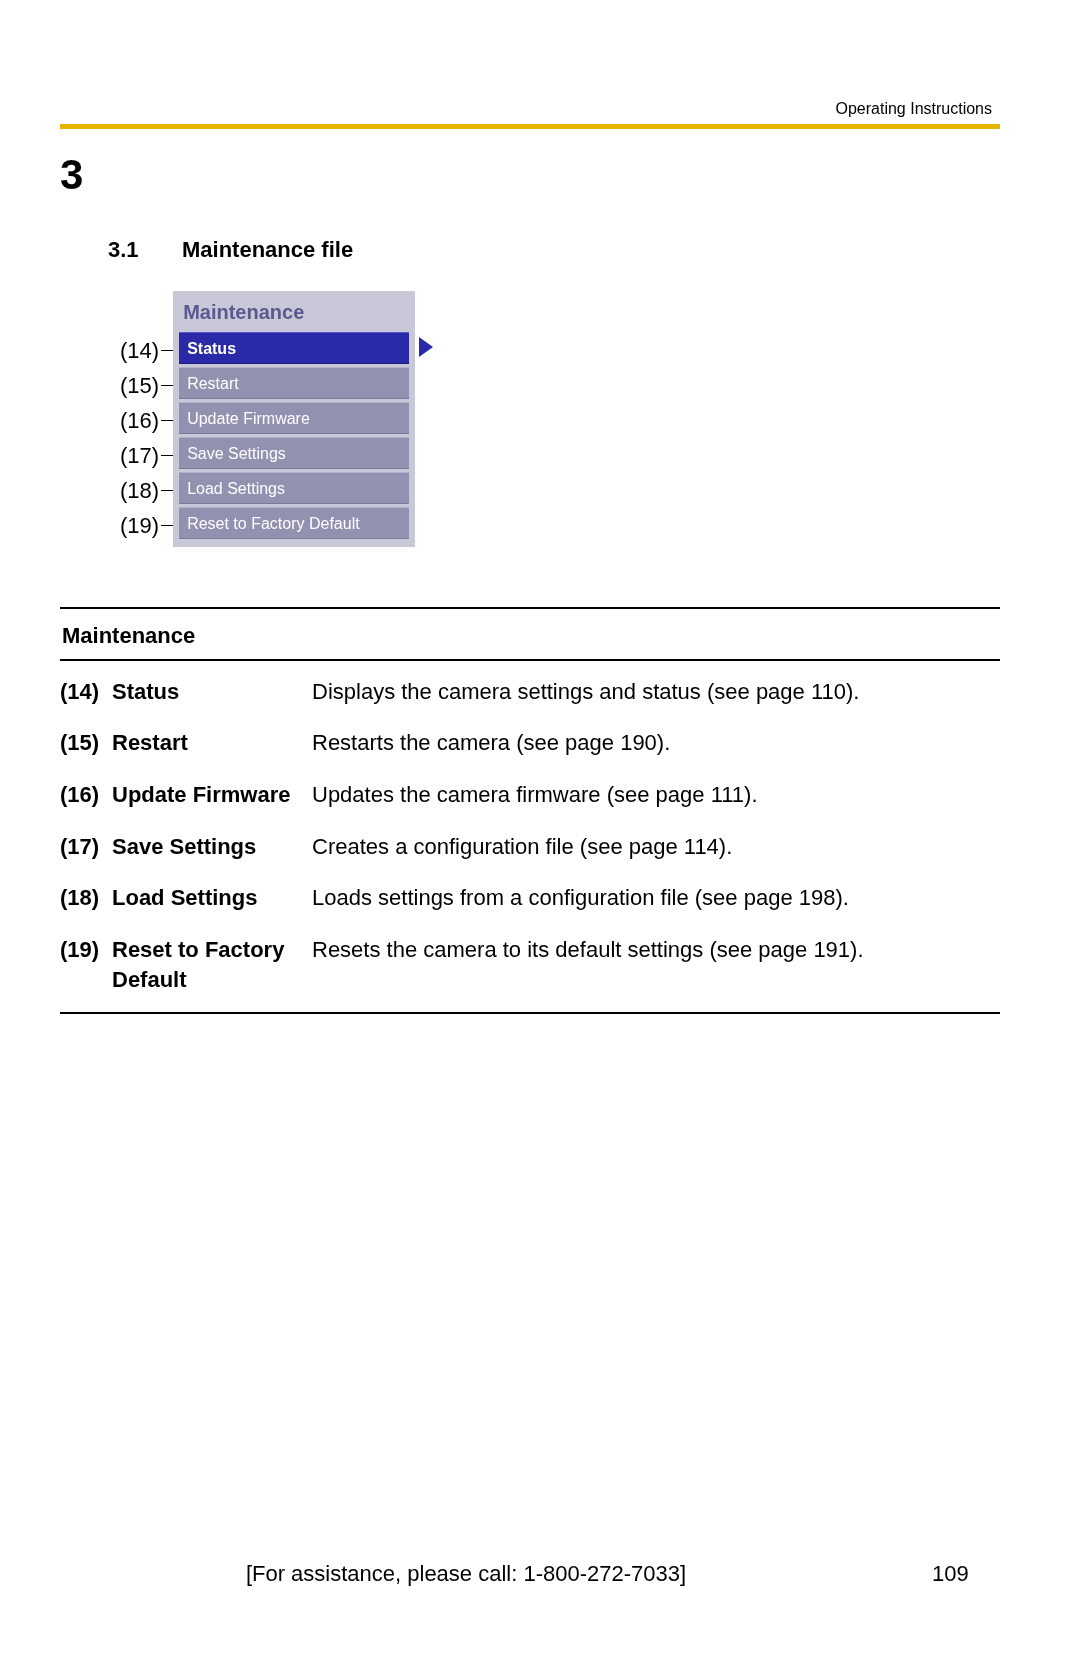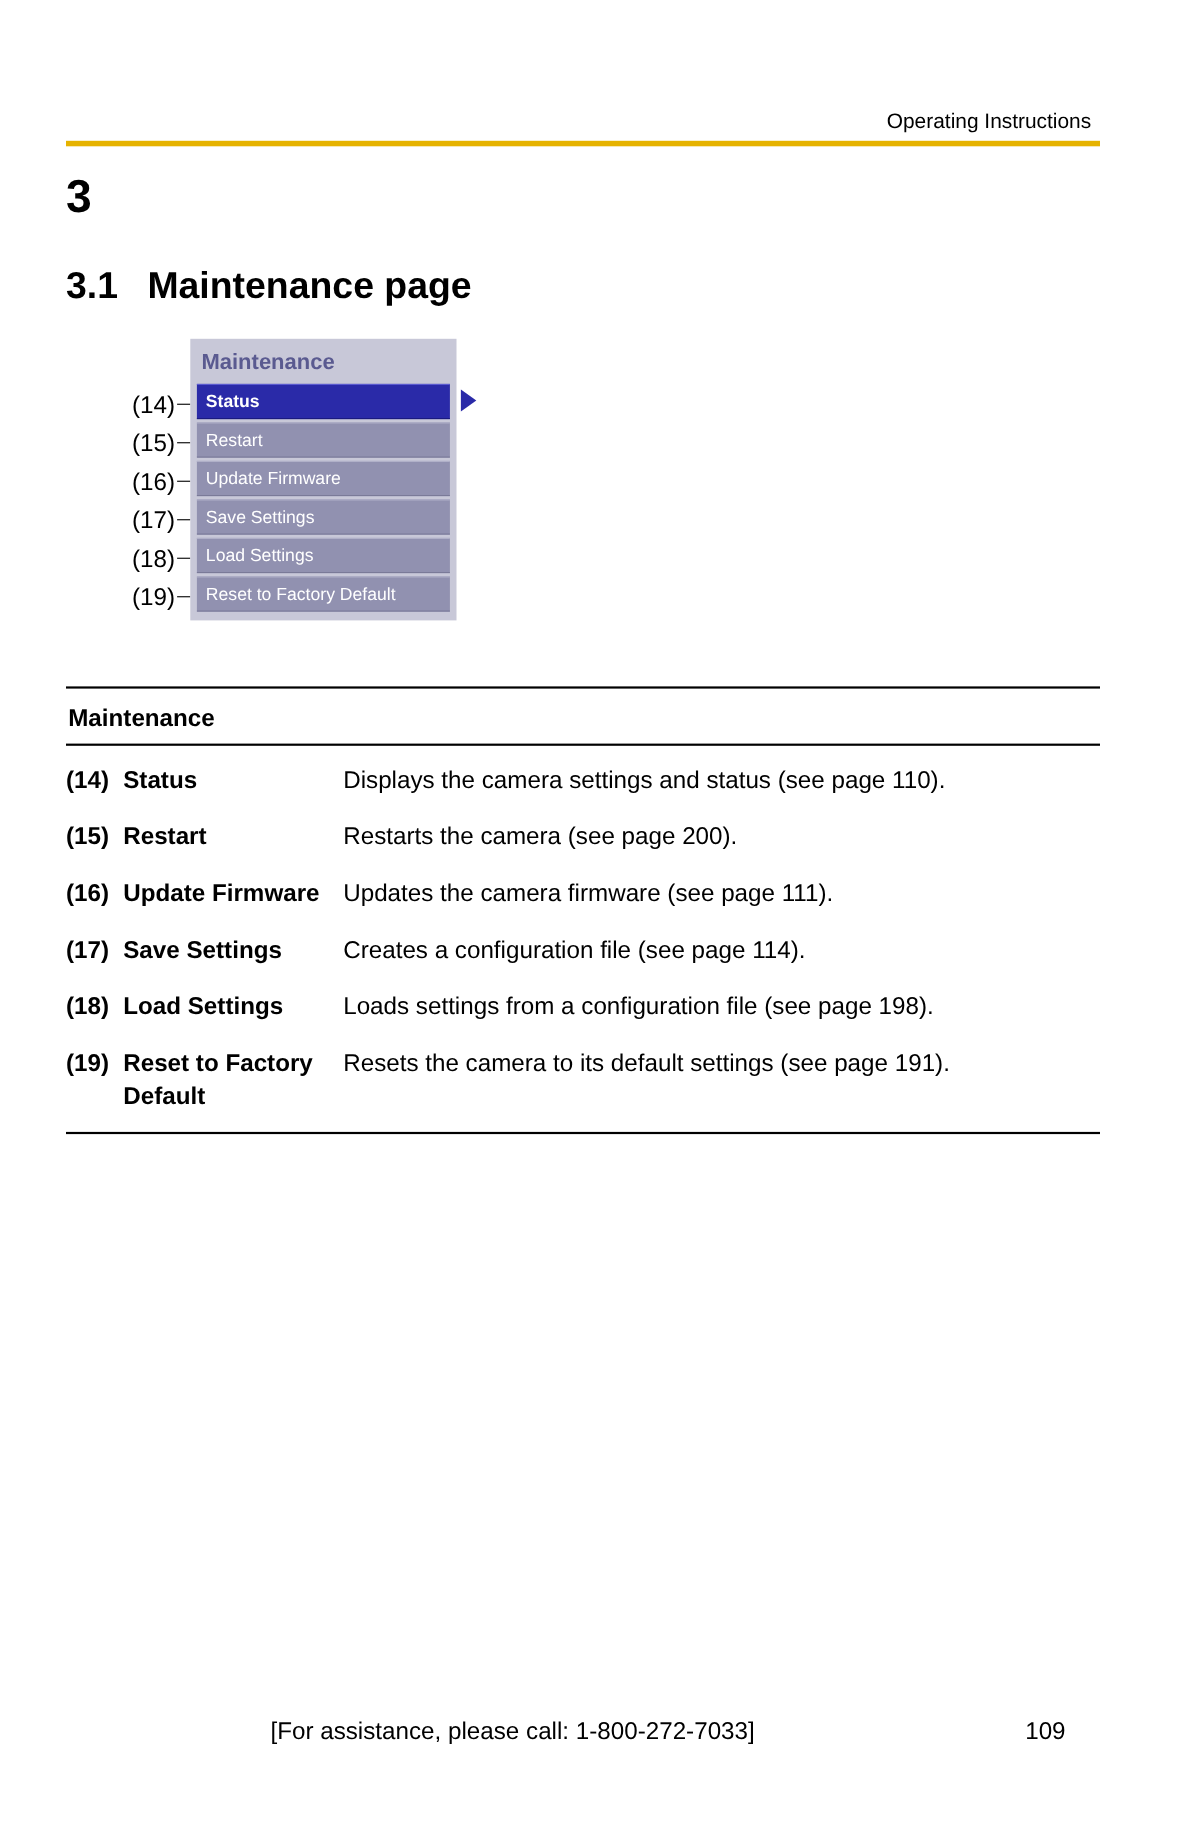--- a/index.html
+++ b/index.html
@@ -9,42 +9,43 @@
     background: #ffffff;
     font-family: Arial, Helvetica, sans-serif;
     color: #000;
     position: relative;
   }
   .page {
     padding: 100px 80px 0 60px;
   }
   .header-label {
     text-align: right;
-    font-size: 19px;
+    font-size: 16px;
     color: #000;
     padding-right: 8px;
     margin-bottom: 6px;
   }
   .gold-rule {
     height: 5px;
     background: #e6b300;
     margin-bottom: 22px;
   }
   .h1 {
     font-size: 42px;
     font-weight: bold;
     margin-bottom: 38px;
     display: flex;
   }
   .h1 .num { width: 68px; }
   .h2 {
-    font-size: 34px;
+    font-size: 22px;
     font-weight: bold;
     margin-bottom: 28px;
     display: flex;
+    margin-left: 48px;
   }
   .h2 .num { width: 74px; }
 
   .menu-figure {
     display: flex;
     align-items: flex-start;
     margin-left: 60px;
     margin-bottom: 60px;
   }
   .callouts {
@@ -180,21 +181,21 @@
 <div class="page">
   <div class="header-label">Operating Instructions</div>
   <div class="gold-rule"></div>
 
   <div class="h1">
     <span class="num">3</span>
   </div>
 
   <div class="h2">
     <span class="num">3.1</span>
-    <span>Maintenance page</span>
+    <span>Maintenance file</span>
   </div>
 
   <div class="menu-figure">
     <div class="callouts">
       <div class="co">
           <span>(14)</span>
           <span class="dash"></span>
         </div>
       <div class="co">
           <span>(15)</span>
@@ -237,21 +238,21 @@
 
   <div class="desc-table">
     <div class="desc-row">
       <div class="num">(14)</div>
       <div class="label">Status</div>
       <div class="text">Displays the camera settings and status (see page 110).</div>
     </div>
     <div class="desc-row">
       <div class="num">(15)</div>
       <div class="label">Restart</div>
-      <div class="text">Restarts the camera (see page 200).</div>
+      <div class="text">Restarts the camera (see page 190).</div>
     </div>
     <div class="desc-row">
       <div class="num">(16)</div>
       <div class="label">Update Firmware</div>
       <div class="text">Updates the camera firmware (see page 111).</div>
     </div>
     <div class="desc-row">
       <div class="num">(17)</div>
       <div class="label">Save Settings</div>
       <div class="text">Creates a configuration file (see page 114).</div>

